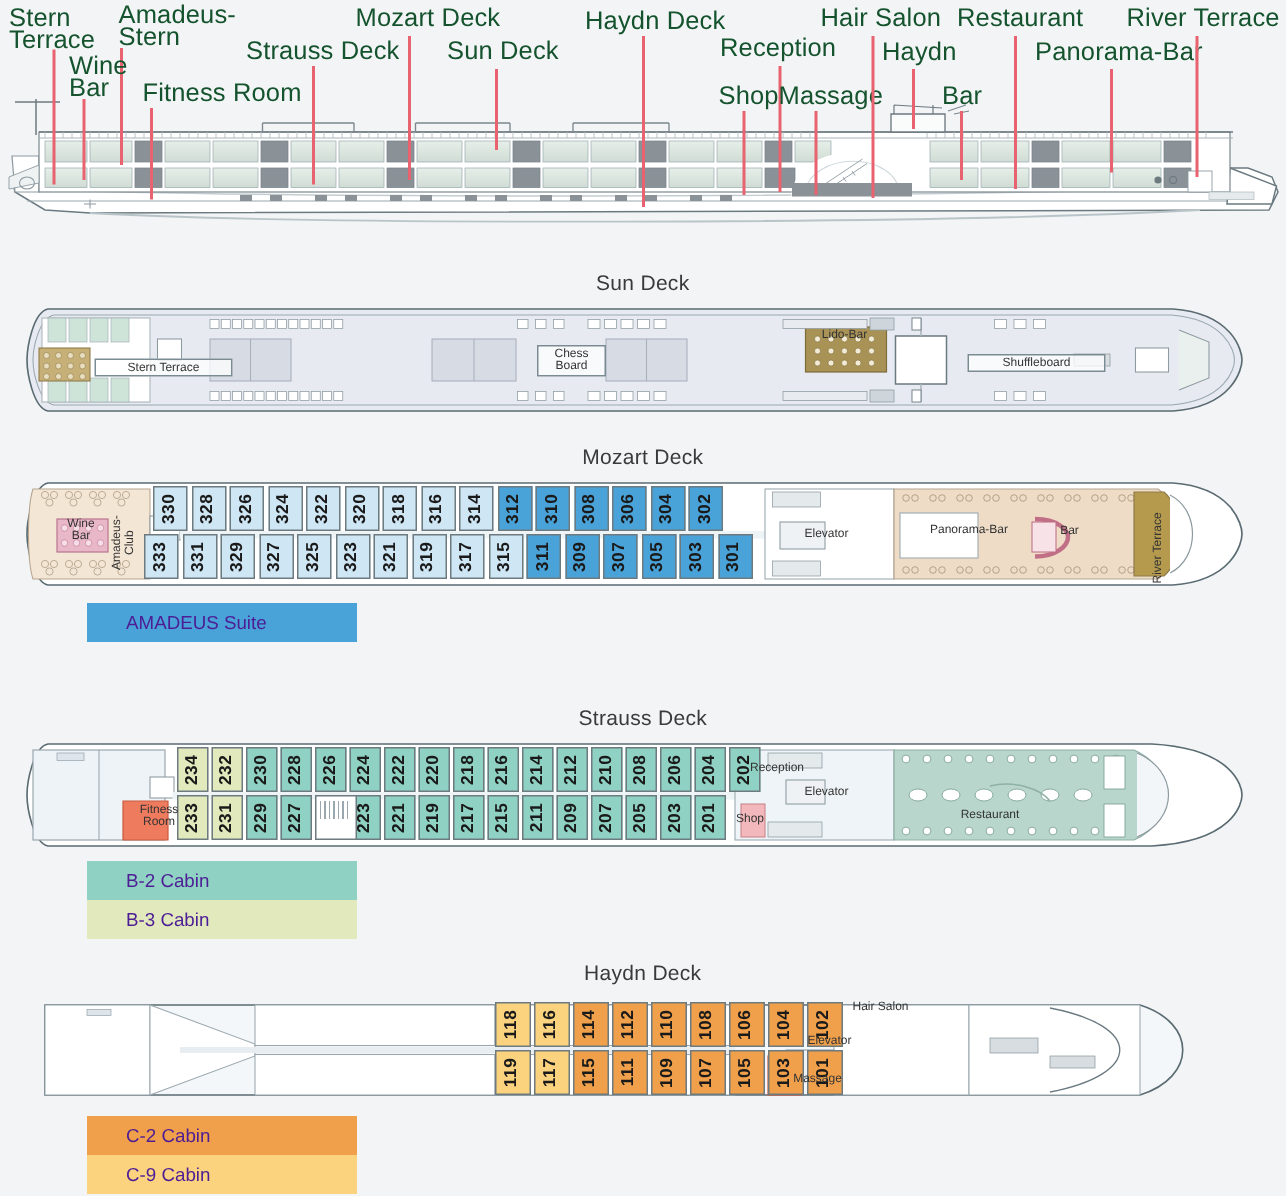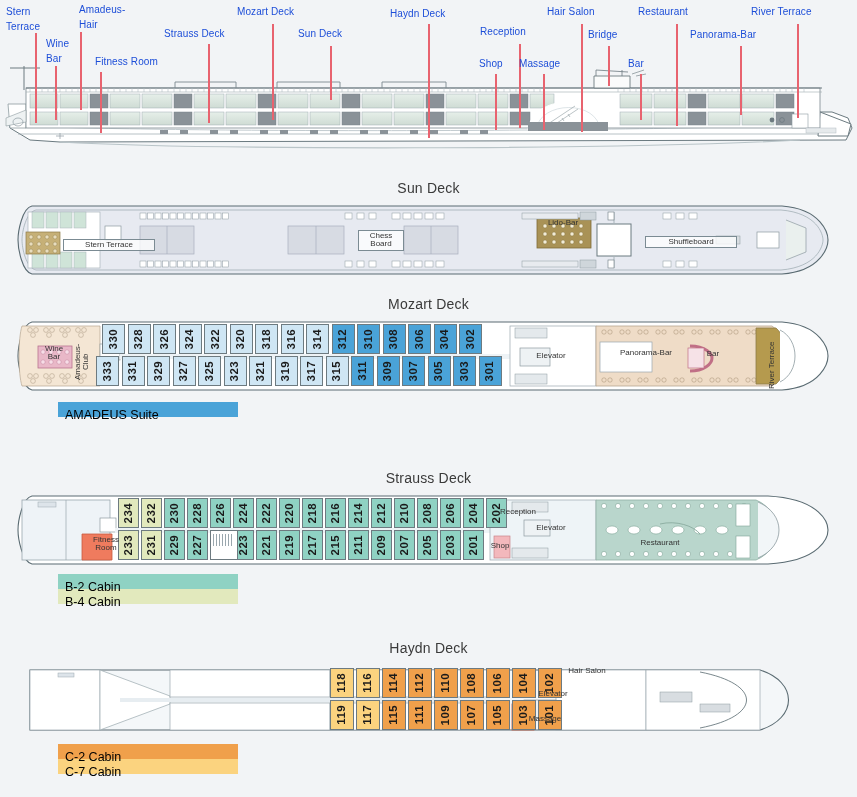--- a/index.html
+++ b/index.html
@@ -17,23 +17,23 @@
   }
 
   
   #profile-section {
     position: absolute;
     left: 0; top: 0;
     width: 857px; height: 172px;
   }
   .callout-label {
     position: absolute;
-    font-size: 10px;
+    font-size: 17px;
     line-height: 15px;
-    color: #1d4ed8;
+    color: #14532d;
     white-space: pre-line;
     letter-spacing: 0.1px;
   }
   .leader {
     position: absolute;
     width: 1.6px;
     background: #e8636f;
   }
 
   .profile-svg { position: absolute; left: 0; top: 0; }
@@ -45,25 +45,25 @@
     font-size: 14px;
     color: #3a3a3a;
     letter-spacing: .2px;
     margin-bottom: 4px;
   }
   .deck-canvas { position: relative; }
 
   
   .legend { position: absolute; left: 58px; width: 180px; }
   .legend-row {
-    height: 15px;
+    height: 26px;
     line-height: 26px;
     font-size: 12.5px;
-    padding-left: 7px;
-    color: #000000;
+    padding-left: 26px;
+    color: #4c1d95;
     box-sizing: border-box;
   }
 
   
   .cabin-num {
     font-size: 11.5px;
     font-weight: 700;
     color: #1a1a1a;
     writing-mode: vertical-rl;
     transform: rotate(180deg);
@@ -330,21 +330,21 @@
     <path d="M56,136 L64,136 M60,133 L60,139" stroke="#8d9aa0" stroke-width="0.7"></path>
 
     <rect x="806" y="128" width="30" height="5" fill="#e6eaec" stroke="#b2bdc2" stroke-width="0.5"></rect>
   </svg>
 
   <div id="callouts">
       <div class="callout-label" style="left: 6px; top: 4px;">Stern
 Terrace</div>
       <div class="leader" style="left: 35px; top: 33px; height: 90px;"></div>
       <div class="callout-label" style="left: 79px; top: 2px;">Amadeus-
-Hair</div>
+Stern</div>
       <div class="leader" style="left: 80px; top: 32px; height: 78px;"></div>
       <div class="callout-label" style="left: 46px; top: 36px;">Wine
 Bar</div>
       <div class="leader" style="left: 55px; top: 66px; height: 54px;"></div>
       <div class="callout-label" style="left: 95px; top: 54px;">Fitness Room</div>
       <div class="leader" style="left: 100px; top: 72px; height: 61px;"></div>
       <div class="callout-label" style="left: 164px; top: 26px;">Strauss Deck</div>
       <div class="leader" style="left: 208px; top: 44px; height: 79px;"></div>
       <div class="callout-label" style="left: 237px; top: 4px;">Mozart Deck</div>
       <div class="leader" style="left: 272px; top: 24px; height: 96px;"></div>
@@ -353,21 +353,21 @@
       <div class="callout-label" style="left: 390px; top: 6px;">Haydn Deck</div>
       <div class="leader" style="left: 428px; top: 24px; height: 114px;"></div>
       <div class="callout-label" style="left: 479px; top: 56px;">Shop</div>
       <div class="leader" style="left: 495px; top: 74px; height: 56px;"></div>
       <div class="callout-label" style="left: 480px; top: 24px;">Reception</div>
       <div class="leader" style="left: 519px; top: 44px; height: 84px;"></div>
       <div class="callout-label" style="left: 519px; top: 56px;">Massage</div>
       <div class="leader" style="left: 543px; top: 74px; height: 56px;"></div>
       <div class="callout-label" style="left: 547px; top: 4px;">Hair Salon</div>
       <div class="leader" style="left: 581px; top: 24px; height: 108px;"></div>
-      <div class="callout-label" style="left: 588px; top: 27px;">Bridge</div>
+      <div class="callout-label" style="left: 588px; top: 27px;">Haydn</div>
       <div class="leader" style="left: 608px; top: 46px; height: 40px;"></div>
       <div class="callout-label" style="left: 628px; top: 56px;">Bar</div>
       <div class="leader" style="left: 640px; top: 74px; height: 46px;"></div>
       <div class="callout-label" style="left: 638px; top: 4px;">Restaurant</div>
       <div class="leader" style="left: 676px; top: 24px; height: 102px;"></div>
       <div class="callout-label" style="left: 690px; top: 27px;">Panorama-Bar</div>
       <div class="leader" style="left: 740px; top: 46px; height: 69px;"></div>
       <div class="callout-label" style="left: 751px; top: 4px;">River Terrace</div>
       <div class="leader" style="left: 797px; top: 24px; height: 94px;"></div>
     </div>
@@ -765,21 +765,21 @@
         </div><div style="position: absolute; left: 440px; top: 40px; width: 20.5px; height: 30px; background: rgb(143, 210, 195); border: 1px solid rgb(109, 122, 128); display: flex; align-items: center; justify-content: center; box-sizing: border-box;">
           <span class="cabin-num">203</span>
         </div><div style="position: absolute; left: 463px; top: 40px; width: 20.5px; height: 30px; background: rgb(143, 210, 195); border: 1px solid rgb(109, 122, 128); display: flex; align-items: center; justify-content: center; box-sizing: border-box;">
           <span class="cabin-num">201</span>
         </div><div style="position: absolute; left: 210px; top: 40px; width: 28px; height: 30px; background: rgb(255, 255, 255); border: 1px solid rgb(109, 122, 128); box-sizing: border-box;">
           <div style="margin: 3px 3px 3px 2px; height: 12px; background: repeating-linear-gradient(to right, rgb(154, 167, 174) 0px, rgb(154, 167, 174) 1px, rgb(255, 255, 255) 1px, rgb(255, 255, 255) 3px);"></div>
         </div><div class="room-label" style="position: absolute; left: 88px; top: 46px; width: 36px; white-space: pre-line;">Fitness
 Room</div><div class="room-label" style="position: absolute; left: 493px; top: 18px; width: 50px; white-space: pre-line;">Reception</div><div class="room-label" style="position: absolute; left: 530px; top: 34px; width: 42px; white-space: pre-line;">Elevator</div><div class="room-label" style="position: absolute; left: 490px; top: 52px; width: 20px; white-space: pre-line;">Shop</div><div class="room-label" style="position: absolute; left: 630px; top: 49px; width: 60px; white-space: pre-line;">Restaurant</div></div>
       <div class="legend" style="top: 104px;">
         <div class="legend-row" style="background: rgb(143, 210, 195);">B-2 Cabin</div>
-        <div class="legend-row" style="background: rgb(226, 233, 189);">B-4 Cabin</div>
+        <div class="legend-row" style="background: rgb(226, 233, 189);">B-3 Cabin</div>
       </div>
     </div>
     <div class="deck-block" style="top: 640px;">
       <div class="deck-title">Haydn Deck</div>
       <div class="deck-canvas" style="height: 80px;"><svg width="857" height="80">
           <path d="M30,10 L760,10 C798,22 798,58 760,70 L30,70 Z" fill="#f4f7f9" stroke="#5a6b72" stroke-width="1.1"></path>
           <rect x="30" y="10" width="70" height="60" fill="#ffffff" stroke="#9aa7ae" stroke-width="0.7"></rect>
           <path d="M100,10 L170,36 L170,44 L100,70 Z" fill="#ffffff" stroke="#9aa7ae" stroke-width="0.7"></path>
           <rect x="58" y="13" width="16" height="4" fill="#dde4ea" stroke="#9aa7ae" stroke-width="0.5"></rect>
           <rect x="170" y="10" width="160" height="27" fill="#ffffff" stroke="#9aa7ae" stroke-width="0.7"></rect>
@@ -826,16 +826,16 @@
           <span class="cabin-num">107</span>
         </div><div style="position: absolute; left: 486px; top: 40px; width: 23.5px; height: 30px; background: rgb(240, 160, 75); border: 1px solid rgb(109, 122, 128); display: flex; align-items: center; justify-content: center; box-sizing: border-box;">
           <span class="cabin-num">105</span>
         </div><div style="position: absolute; left: 512px; top: 40px; width: 23.5px; height: 30px; background: rgb(240, 160, 75); border: 1px solid rgb(109, 122, 128); display: flex; align-items: center; justify-content: center; box-sizing: border-box;">
           <span class="cabin-num">103</span>
         </div><div style="position: absolute; left: 538px; top: 40px; width: 23.5px; height: 30px; background: rgb(240, 160, 75); border: 1px solid rgb(109, 122, 128); display: flex; align-items: center; justify-content: center; box-sizing: border-box;">
           <span class="cabin-num">101</span>
         </div><div class="room-label" style="position: absolute; left: 561px; top: 7px; width: 52px; white-space: pre-line;">Hair Salon</div><div class="room-label" style="position: absolute; left: 532px; top: 30px; width: 42px; white-space: pre-line;">Elevator</div><div class="room-label" style="position: absolute; left: 520px; top: 55px; width: 50px; white-space: pre-line;">Massage</div></div>
       <div class="legend" style="top: 104px;">
         <div class="legend-row" style="background: rgb(240, 160, 75);">C-2 Cabin</div>
-        <div class="legend-row" style="background: rgb(251, 211, 127);">C-7 Cabin</div>
+        <div class="legend-row" style="background: rgb(251, 211, 127);">C-9 Cabin</div>
       </div>
     </div>
   </div>
 
 </body></html>

